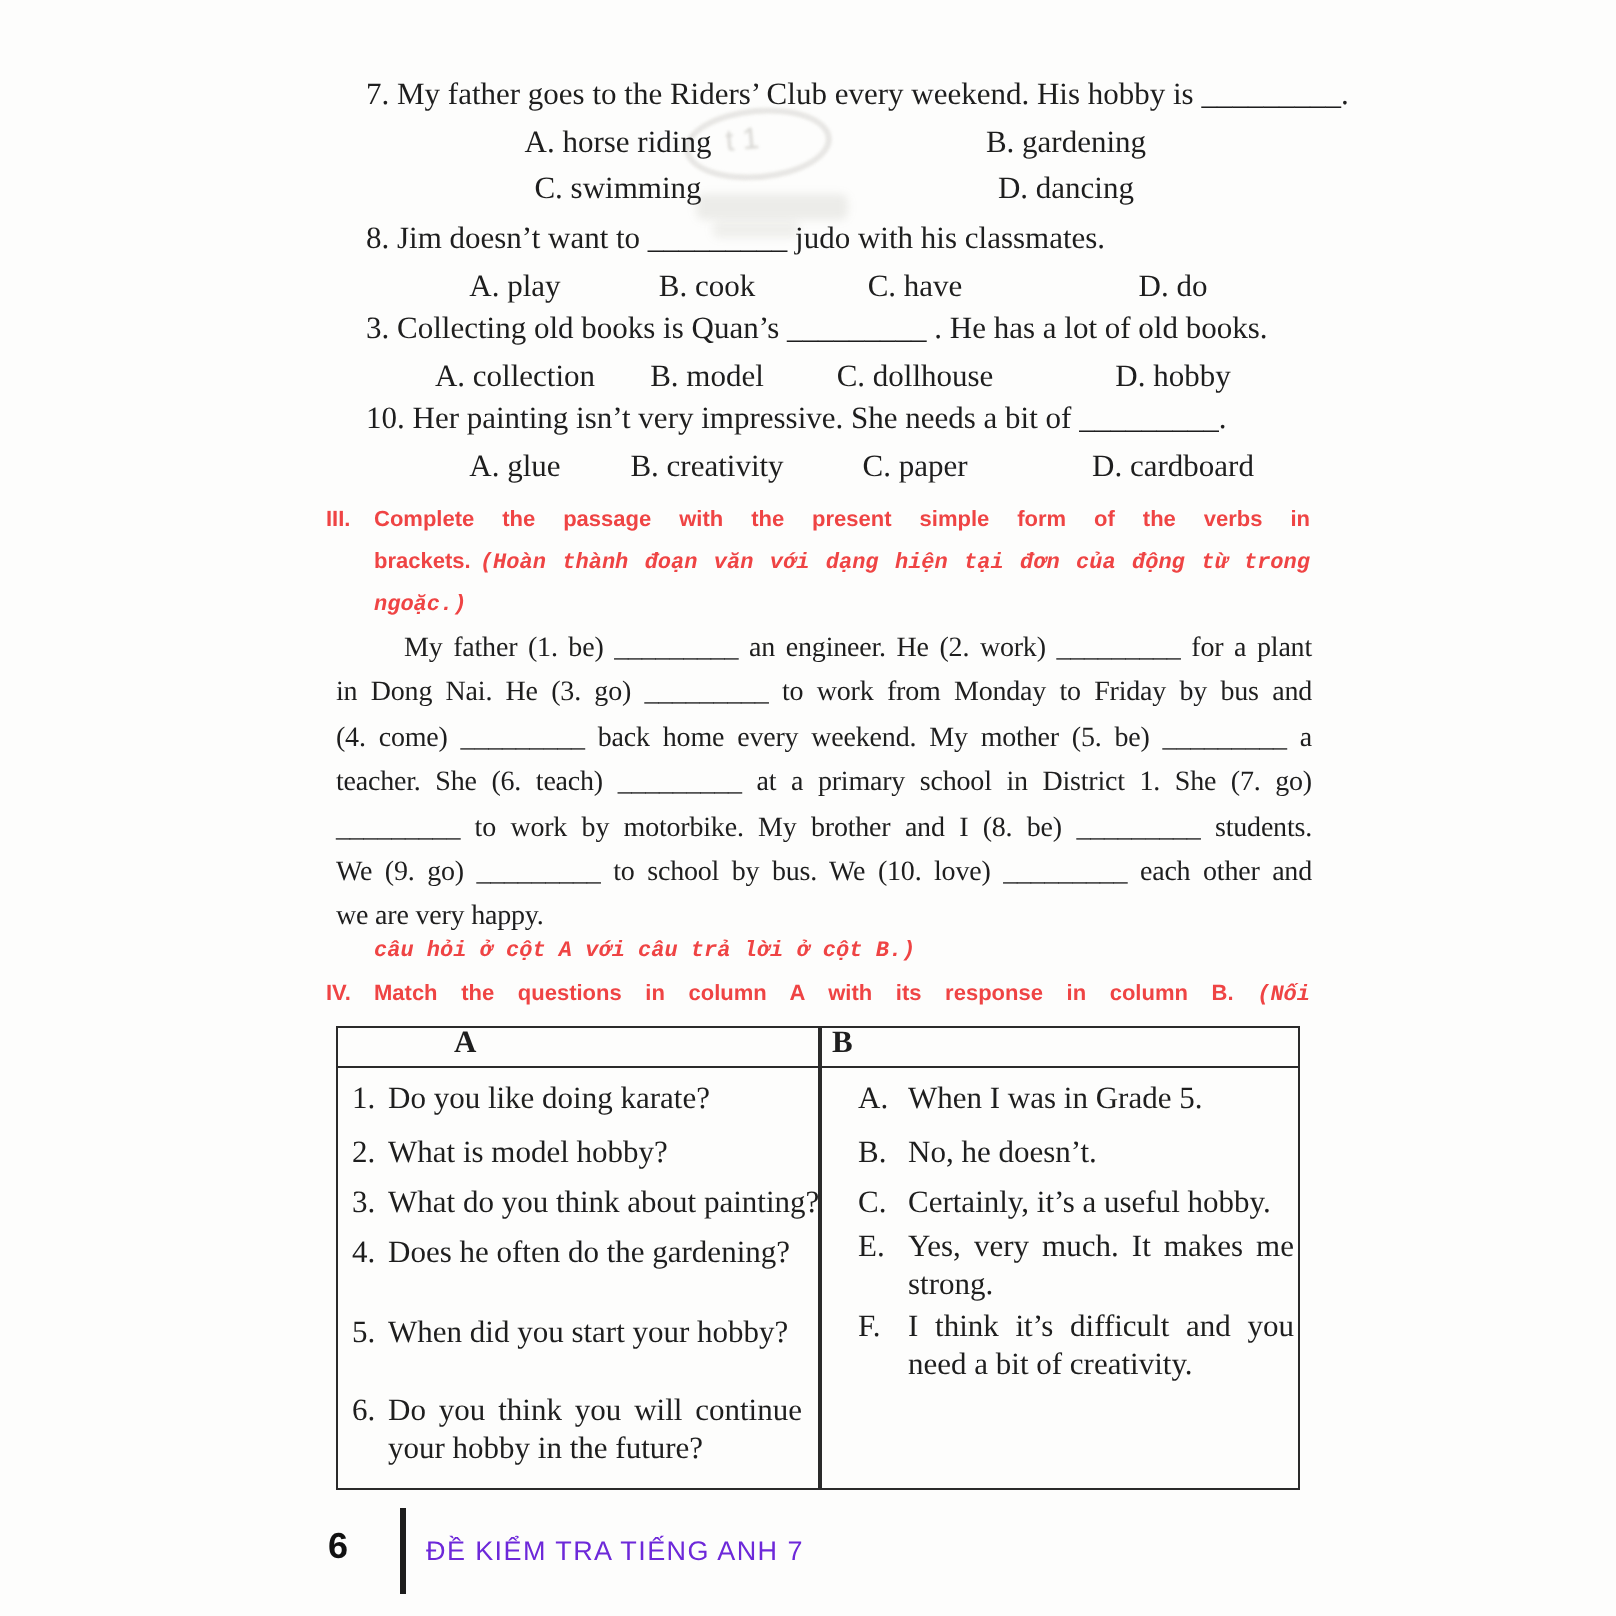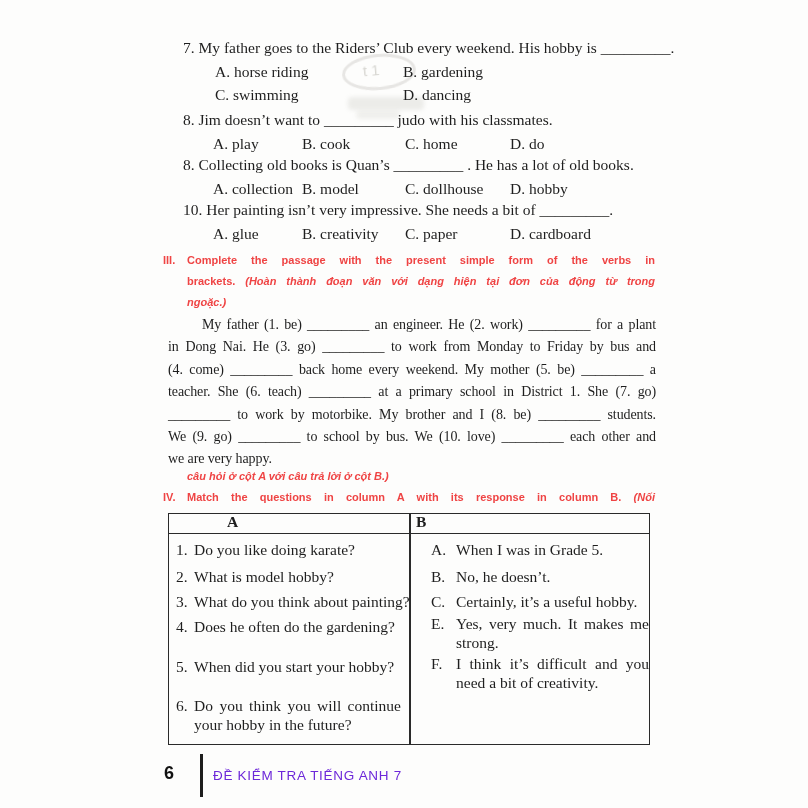--- a/index.html
+++ b/index.html
@@ -31,47 +31,47 @@
     border-radius:4px;filter:blur(2.2px);z-index:0;
   }
   .ghost-smudge2{
     position:absolute;left:356px;top:111px;width:44px;height:8px;
     background:rgba(118,115,100,0.10);
     border-radius:4px;filter:blur(2.2px);z-index:0;
   }
   
   .q{position:absolute;left:183px;width:480px;font-size:15.5px;line-height:22px;z-index:1;}
   .qtext{white-space:nowrap;}
-  .opts{margin-top:2px;}
+  .opts{margin-top:2px;text-align:center;}
   .opts-2col{display:grid;grid-template-columns:188px auto;row-gap:1px;margin-left:32px;}
   .opts-4col{display:grid;grid-template-columns:89px 103px 105px auto;margin-left:30px;}
   .opt{white-space:nowrap;}
   
   .hsec{
     position:absolute;left:163px;width:492px;z-index:1;
     font-family:"Liberation Sans","DejaVu Sans",sans-serif;
     font-weight:bold;font-size:11px;line-height:21px;color:#ef4444;
   }
   .hline{display:block;width:100%;text-align:justify;text-align-last:justify;}
   .hline.hlast{text-align-last:left;}
   .hline.h2{padding-left:24px;box-sizing:border-box;}
   .hnum{display:inline-block;width:24px;}
-  .vi{font-style:italic;}
+  .vi{font-style:italic;font-family:Liberation Mono, monospace;}
   
   .passage{position:absolute;left:168px;width:488px;font-size:14px;line-height:22.4px;z-index:1;letter-spacing:-0.1px;}
   .pline{text-align:justify;text-align-last:justify;}
   .pline.plast{text-align-last:left;}
   .pline.indent{padding-left:34px;box-sizing:border-box;}
   
   .mtable{position:absolute;left:168px;top:513px;width:480px;border:1.6px solid #2a2a2a;z-index:1;font-size:15.5px;}
   .tdivider{position:absolute;left:240px;top:0;bottom:0;width:1.5px;background:#2a2a2a;}
   .thead{position:relative;height:19px;border-bottom:1.5px solid #2a2a2a;font-weight:bold;}
   .tha{position:absolute;left:58px;top:-1px;}
   .thb{position:absolute;left:247px;top:-1px;}
-  .tbody{display:flex;padding-bottom:9px;justify-content:space-between;}
+  .tbody{display:flex;padding-bottom:9px;}
   .colL{width:240px;box-sizing:border-box;padding:0 8px 0 7px;}
   .colR{width:238px;box-sizing:border-box;padding:0 0 0 20px;}
   .ti{line-height:19.5px;}
   .colL .ti{padding-left:18px;}
   .colL .n{display:inline-block;width:18px;margin-left:-18px;}
   .colR .ti{padding-left:25px;}
   .colR .n{display:inline-block;width:25px;margin-left:-25px;}
   .one{white-space:nowrap;}
   .jl{text-align:justify;text-align-last:justify;}
   
@@ -106,27 +106,27 @@
       <span class="opt">C. swimming</span>
       <span class="opt">D. dancing</span>
     </div>
   </div>
 
   <div class="q" style="top:109px">
     <div class="qtext">8. Jim doesn’t want to _________ judo with his classmates.</div>
     <div class="opts opts-4col">
       <span class="opt">A. play</span>
       <span class="opt">B. cook</span>
-      <span class="opt">C. home</span>
+      <span class="opt">C. have</span>
       <span class="opt">D. do</span>
     </div>
   </div>
 
   <div class="q" style="top:154px">
-    <div class="qtext">8. Collecting old books is Quan’s _________ . He has a lot of old books.</div>
+    <div class="qtext">3. Collecting old books is Quan’s _________ . He has a lot of old books.</div>
     <div class="opts opts-4col">
       <span class="opt">A. collection</span>
       <span class="opt">B. model</span>
       <span class="opt">C. dollhouse</span>
       <span class="opt">D. hobby</span>
     </div>
   </div>
 
   <div class="q" style="top:199px">
     <div class="qtext">10. Her painting isn’t very impressive. She needs a bit of _________.</div>

